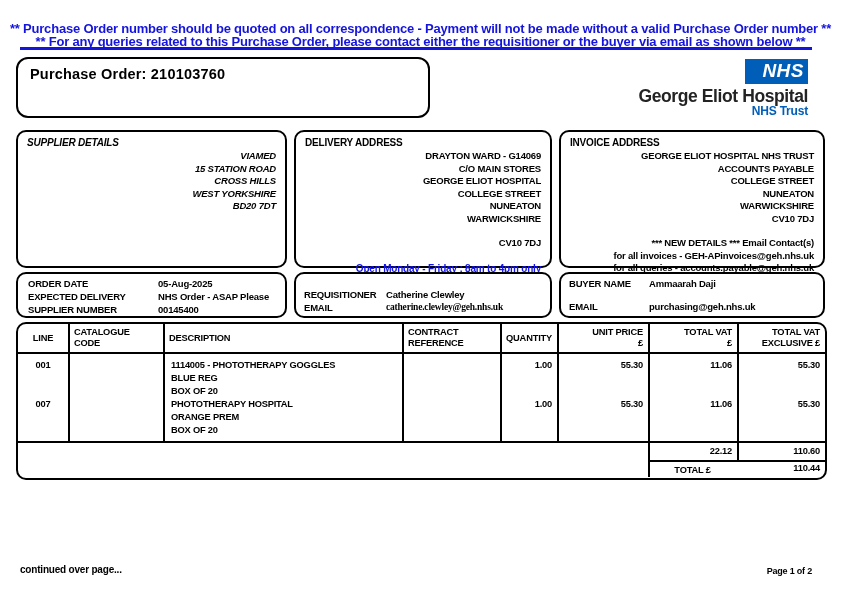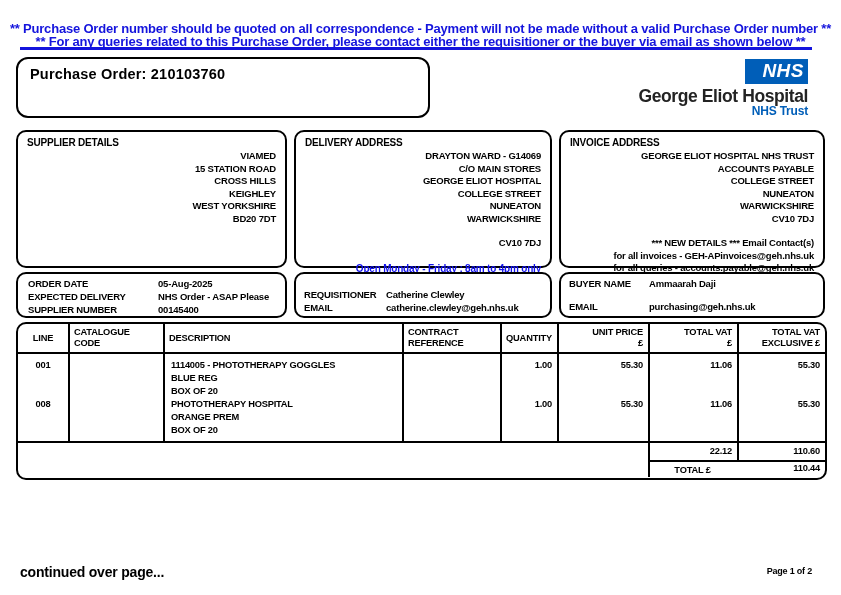--- a/index.html
+++ b/index.html
@@ -30,45 +30,44 @@
   .info-label{font-size:9.5px;}
   .info-value{font-size:9.5px;}
   
   .potable{left:16px;top:322px;width:811px;height:158px;border:2.5px solid #000;border-radius:10px;box-sizing:border-box;}
   .vline{position:absolute;width:1.6px;background:#000;top:0;}
   .hline{position:absolute;height:1.8px;background:#000;}
   .cell{position:absolute;font-size:9.3px;line-height:11px;white-space:pre;}
   .r{text-align:right;}
   .c{text-align:center;}
   
-  .foot-left{left:20px;top:564px;font-size:14px;}
+  .foot-left{left:20px;top:564px;font-size:10px;}
   .foot-right{left:687px;top:566px;width:125px;text-align:right;font-size:9px;}
 </style>
 </head>
 <body>
 
 <div class="abs notice" style="top:21px;">** Purchase Order number should be quoted on all correspondence - Payment will not be made without a valid Purchase Order number **</div>
 <div class="abs notice" style="top:34px;">** For any queries related to this Purchase Order, please contact either the requisitioner or the buyer via email as shown below **</div>
 <div class="abs blue-rule"></div>
 
 <div class="abs po-box"></div>
 <div class="abs po-title">Purchase Order: 210103760</div>
 
 <div class="abs nhs-box">
   <span class="nhs-word">NHS</span>
 </div>
 <div class="abs hosp-name">George Eliot Hospital</div>
 <div class="abs trust-name">NHS Trust</div>
 
-<div class="abs box pad" style="left:16px;top:130px;width:271px;height:138px;">
+<div class="abs box pad" style="left:16px;top:130px;width:271px;height:138px;font-style:italic;">
   <div class="addr-title">SUPPLIER DETAILS</div>
   <div class="addr-line">VIAMED</div>
   <div class="addr-line">15 STATION ROAD</div>
   <div class="addr-line">CROSS HILLS</div>
-  <div class="addr-line">KEIGHLEY</div>
   <div class="addr-line">WEST YORKSHIRE</div>
   <div class="addr-line">BD20 7DT</div>
 </div>
 
 <div class="abs box pad" style="left:294px;top:130px;width:258px;height:138px;">
   <div class="addr-title">DELIVERY ADDRESS</div>
   <div class="addr-line">DRAYTON WARD - G14069</div>
   <div class="addr-line">C/O MAIN STORES</div>
   <div class="addr-line">GEORGE ELIOT HOSPITAL</div>
   <div class="addr-line">COLLEGE STREET</div>
@@ -97,21 +96,21 @@
   <div class="abs info-label" style="left:10px;top:17px;">EXPECTED DELIVERY</div>
   <div class="abs info-value" style="left:140px;top:17px;">NHS Order - ASAP Please</div>
   <div class="abs info-label" style="left:10px;top:30px;">SUPPLIER NUMBER</div>
   <div class="abs info-value" style="left:140px;top:30px;">00145400</div>
 </div>
 
 <div class="abs box" style="left:294px;top:272px;width:258px;height:46px;">
   <div class="abs info-label" style="left:8px;top:15px;">REQUISITIONER</div>
   <div class="abs info-value" style="left:90px;top:15px;">Catherine Clewley</div>
   <div class="abs info-label" style="left:8px;top:28px;">EMAIL</div>
-  <div class="abs info-value" style="left:90px;top:28px;">catherine.clewley@geh.nhs.uk</div>
+  <div class="abs info-value" style="left:90px;top:28px;font-family:Liberation Serif, serif;">catherine.clewley@geh.nhs.uk</div>
 </div>
 
 <div class="abs box" style="left:559px;top:272px;width:266px;height:46px;">
   <div class="abs info-label" style="left:8px;top:4px;">BUYER NAME</div>
   <div class="abs info-value" style="left:88px;top:4px;">Ammaarah Daji</div>
   <div class="abs info-label" style="left:8px;top:27px;">EMAIL</div>
   <div class="abs info-value" style="left:88px;top:27px;">purchasing@geh.nhs.uk</div>
 </div>
 
 <div class="abs potable">
@@ -142,21 +141,21 @@
     <div class="cell" style="left:153px;top:36px;">1114005 - PHOTOTHERAPY GOGGLES</div>
     <div class="cell" style="left:153px;top:49px;">BLUE REG</div>
     <div class="cell" style="left:153px;top:62px;">BOX OF 20</div>
     <div class="cell r" style="left:482px;top:36px;width:52px;">1.00</div>
     <div class="cell r" style="left:539px;top:36px;width:86px;">55.30</div>
     <div class="cell r" style="left:630px;top:36px;width:84px;">11.06</div>
     <div class="cell r" style="left:719px;top:36px;width:83px;">55.30</div>
   </div>
 
   <div>
-    <div class="cell c" style="left:0;top:75px;width:50px;">008</div>
+    <div class="cell c" style="left:0;top:75px;width:50px;">007</div>
     <div class="cell" style="left:153px;top:75px;">PHOTOTHERAPY HOSPITAL</div>
     <div class="cell" style="left:153px;top:88px;">ORANGE PREM</div>
     <div class="cell" style="left:153px;top:101px;">BOX OF 20</div>
     <div class="cell r" style="left:482px;top:75px;width:52px;">1.00</div>
     <div class="cell r" style="left:539px;top:75px;width:86px;">55.30</div>
     <div class="cell r" style="left:630px;top:75px;width:84px;">11.06</div>
     <div class="cell r" style="left:719px;top:75px;width:83px;">55.30</div>
   </div>
 
   <div class="cell r" style="left:630px;top:122px;width:84px;">22.12</div>

